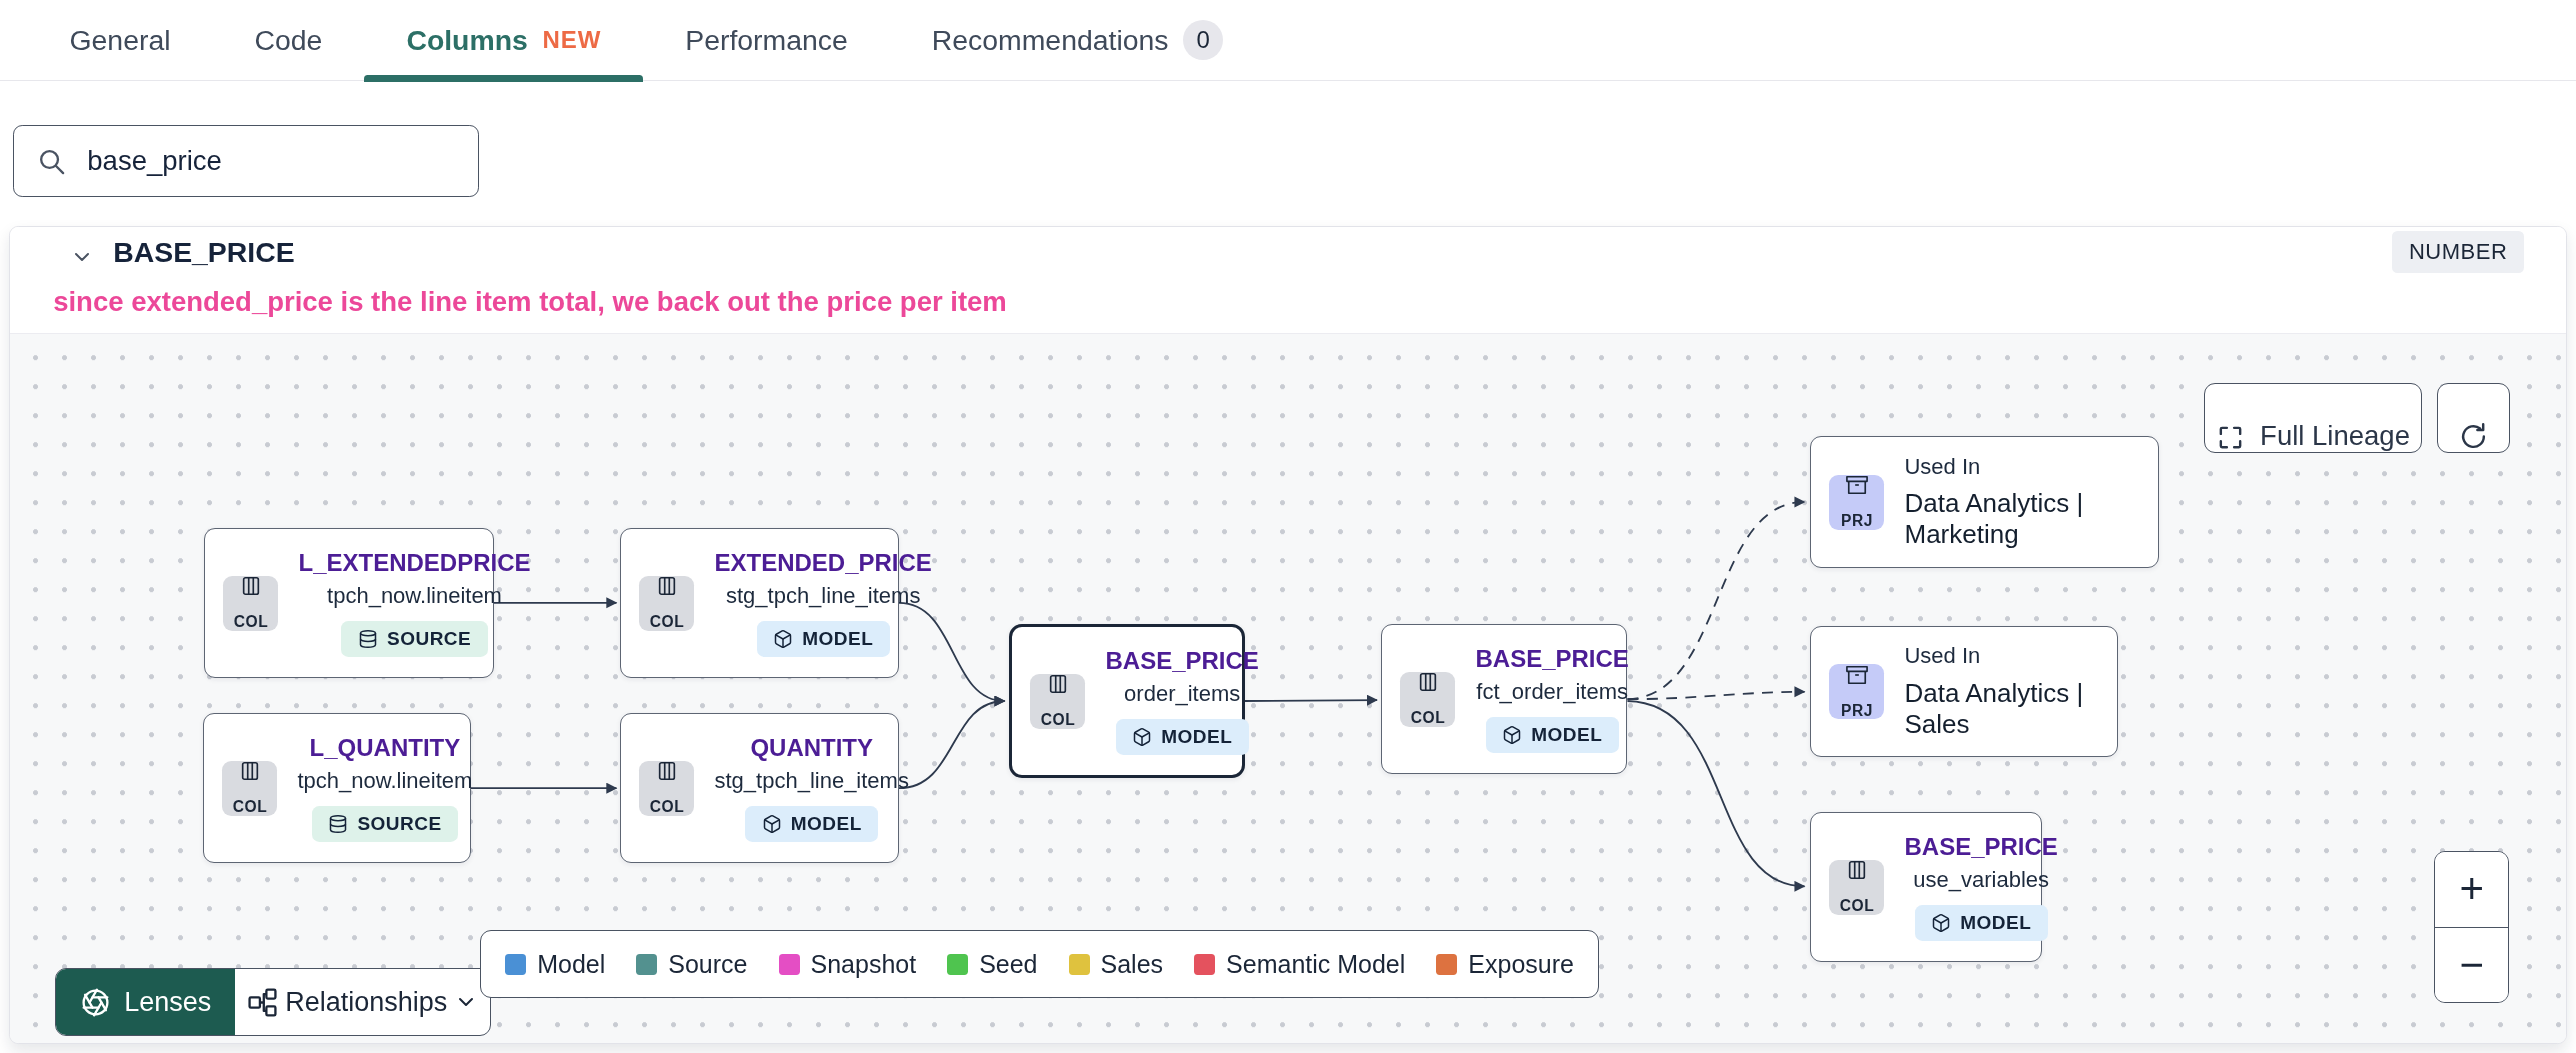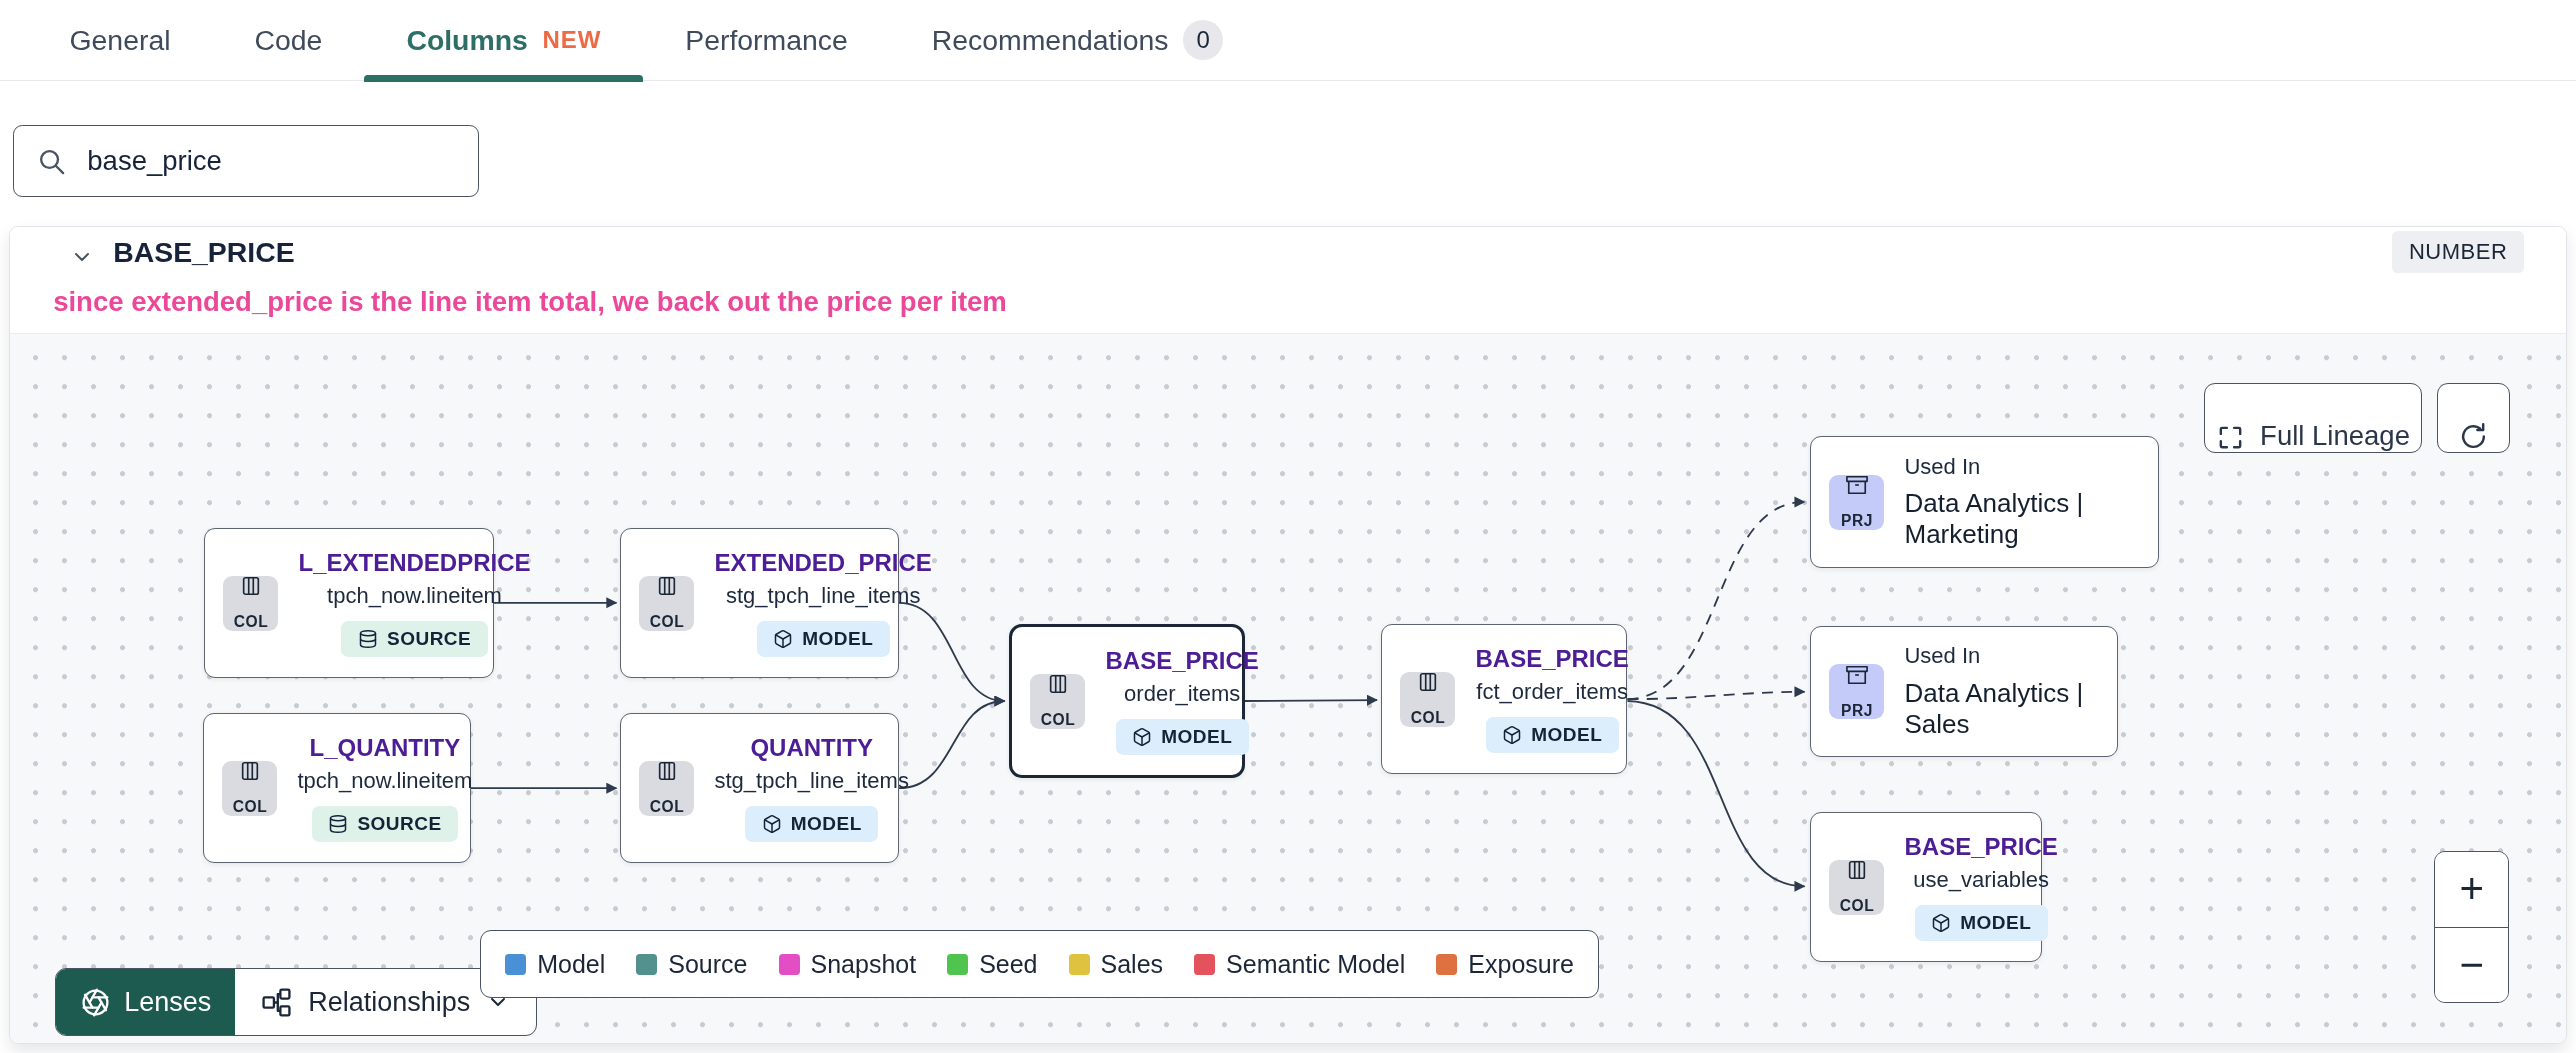--- a/index.html
+++ b/index.html
@@ -124,21 +124,21 @@
   .lens-group{
     position:absolute; left:45px; top:596px; height:68px;
     border:1.8px solid #4a5362; border-radius:11px; background:#fff;
     display:flex; align-items:stretch; overflow:hidden;margin-top:38px;
   }
   .lens-seg{
     display:flex; align-items:center; gap:13px; padding:0 24px;
     background:#1d5b50; color:#fff; font-size:27px; cursor:pointer;
   }
   .rel-seg{
-    display:flex; align-items:center; gap:16px; padding:0 26px;
+    display:flex; align-items:center; gap:7px; padding:0 12px;
     color:#1b2637; font-size:27px; cursor:pointer;text-align:right;
   }
   .legend{
     position:absolute; left:470px; top:596px; height:68px;
     border:1.8px solid #4a5362; border-radius:11px; background:#fff;
     display:flex; align-items:center; gap:31px; padding:0 24px;
   }
   .legend-item{ display:flex; align-items:center; gap:11px; font-size:25px; color:#1b2637; white-space:nowrap; }
   .swatch{ width:21px; height:21px; border-radius:3.7px; flex:none; }
 

